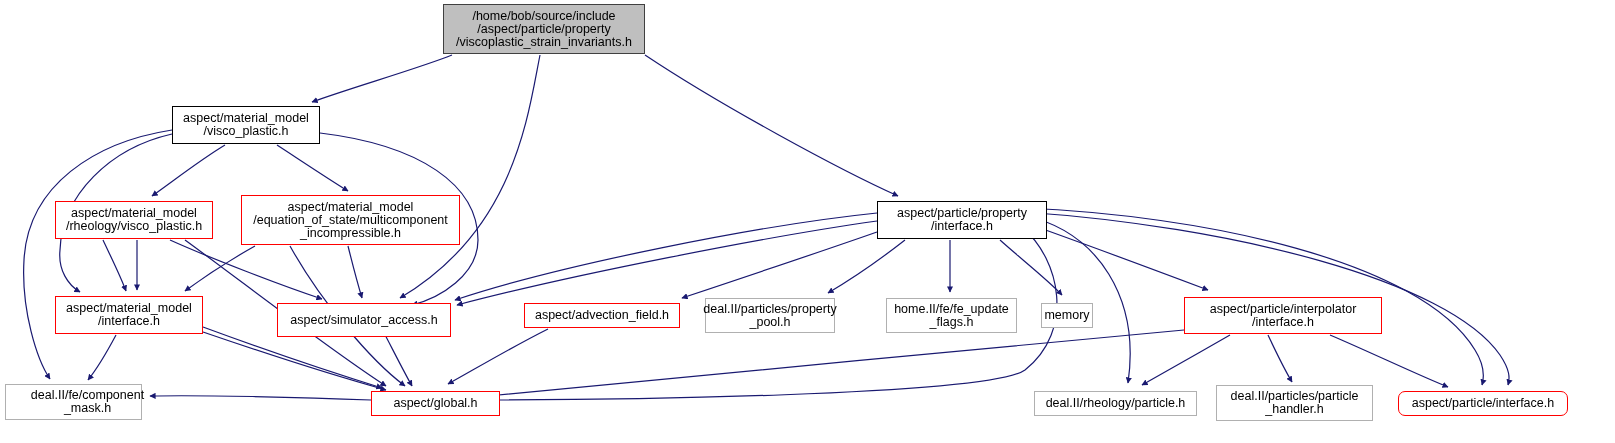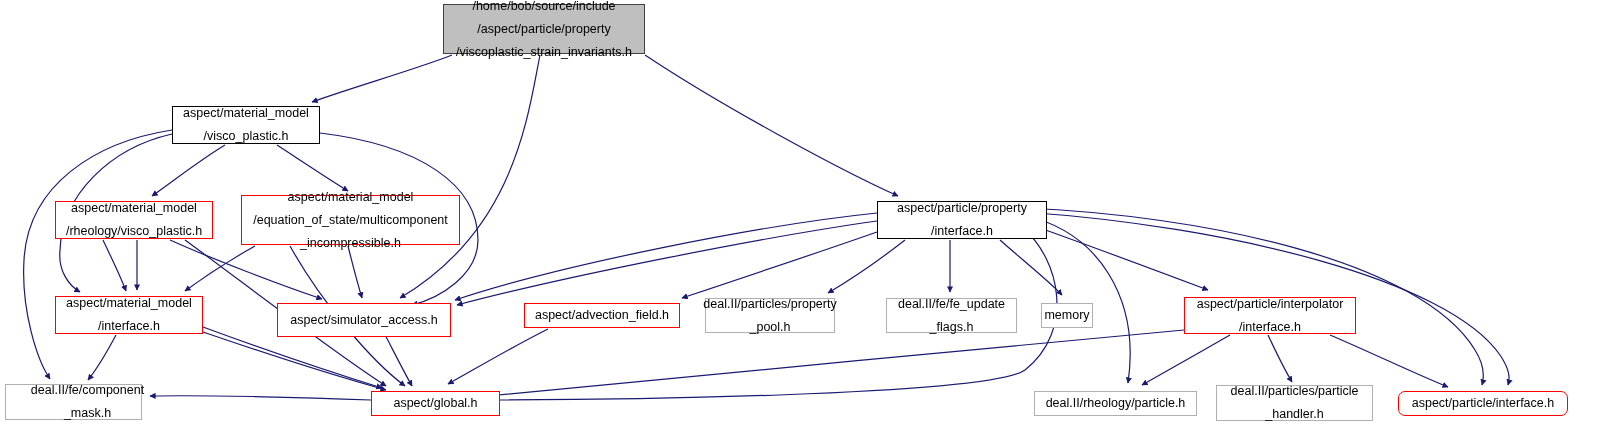--- a/index.html
+++ b/index.html
@@ -22,21 +22,21 @@
     height: 443px;
   }
   .node {
     position: absolute;
     box-sizing: border-box;
     display: flex;
     align-items: center;
     justify-content: center;
     text-align: center;
     font-size: 12.5px;
-    line-height: 23px;
+    line-height: 13px;
     color: #000000;
     background: #ffffff;
     border: 1px solid #808080;
     white-space: pre;
     overflow: visible;
     z-index: 2;
   }
   .node.root {
     background: #bfbfbf;
     border: 1px solid #404040;
@@ -116,24 +116,24 @@
 /equation_of_state/multicomponent
 _incompressible.h</span></div>
       <div class="node plain" style="left: 877px; top: 201px; width: 170px; height: 38px;"><span class="node-label">aspect/particle/property
 /interface.h</span></div>
       <div class="node local" style="left: 55px; top: 296px; width: 148px; height: 38px;"><span class="node-label">aspect/material_model
 /interface.h</span></div>
       <div class="node local" style="left: 277px; top: 303px; width: 174px; height: 34px;"><span class="node-label">aspect/simulator_access.h</span></div>
       <div class="node local" style="left: 524px; top: 303px; width: 156px; height: 25px;"><span class="node-label">aspect/advection_field.h</span></div>
       <div class="node sys" style="left: 705px; top: 298px; width: 130px; height: 35px;"><span class="node-label">deal.II/particles/property
 _pool.h</span></div>
-      <div class="node sys" style="left: 886px; top: 298px; width: 131px; height: 35px;"><span class="node-label">deal.II/fe/fe_update
+      <div class="node sys" style="left: 886px; top: 298px; width: 131px; height: 35px;"><span class="node-label">home.II/fe/fe_update
 _flags.h</span></div>
       <div class="node sys" style="left: 1041px; top: 303px; width: 52px; height: 25px;"><span class="node-label">memory</span></div>
-      <div class="node local" style="left: 1184px; top: 297px; width: 172px; height: 37px;"><span class="node-label">aspect/particle/interpolator
+      <div class="node local" style="left: 1184px; top: 297px; width: 198px; height: 37px;"><span class="node-label">aspect/particle/interpolator
 /interface.h</span></div>
       <div class="node sys" style="left: 5px; top: 384px; width: 137px; height: 36px; padding-left: 28px;"><span class="node-label">deal.II/fe/component
 _mask.h</span></div>
       <div class="node local" style="left: 371px; top: 391px; width: 129px; height: 25px;"><span class="node-label">aspect/global.h</span></div>
       <div class="node sys" style="left: 1034px; top: 391px; width: 163px; height: 25px;"><span class="node-label">deal.II/rheology/particle.h</span></div>
       <div class="node sys" style="left: 1216px; top: 385px; width: 157px; height: 36px;"><span class="node-label">deal.II/particles/particle
 _handler.h</span></div>
       <div class="node local" style="left: 1398px; top: 391px; width: 170px; height: 25px; border-radius: 7px;"><span class="node-label">aspect/particle/interface.h</span></div>
     </div>
 </div>

